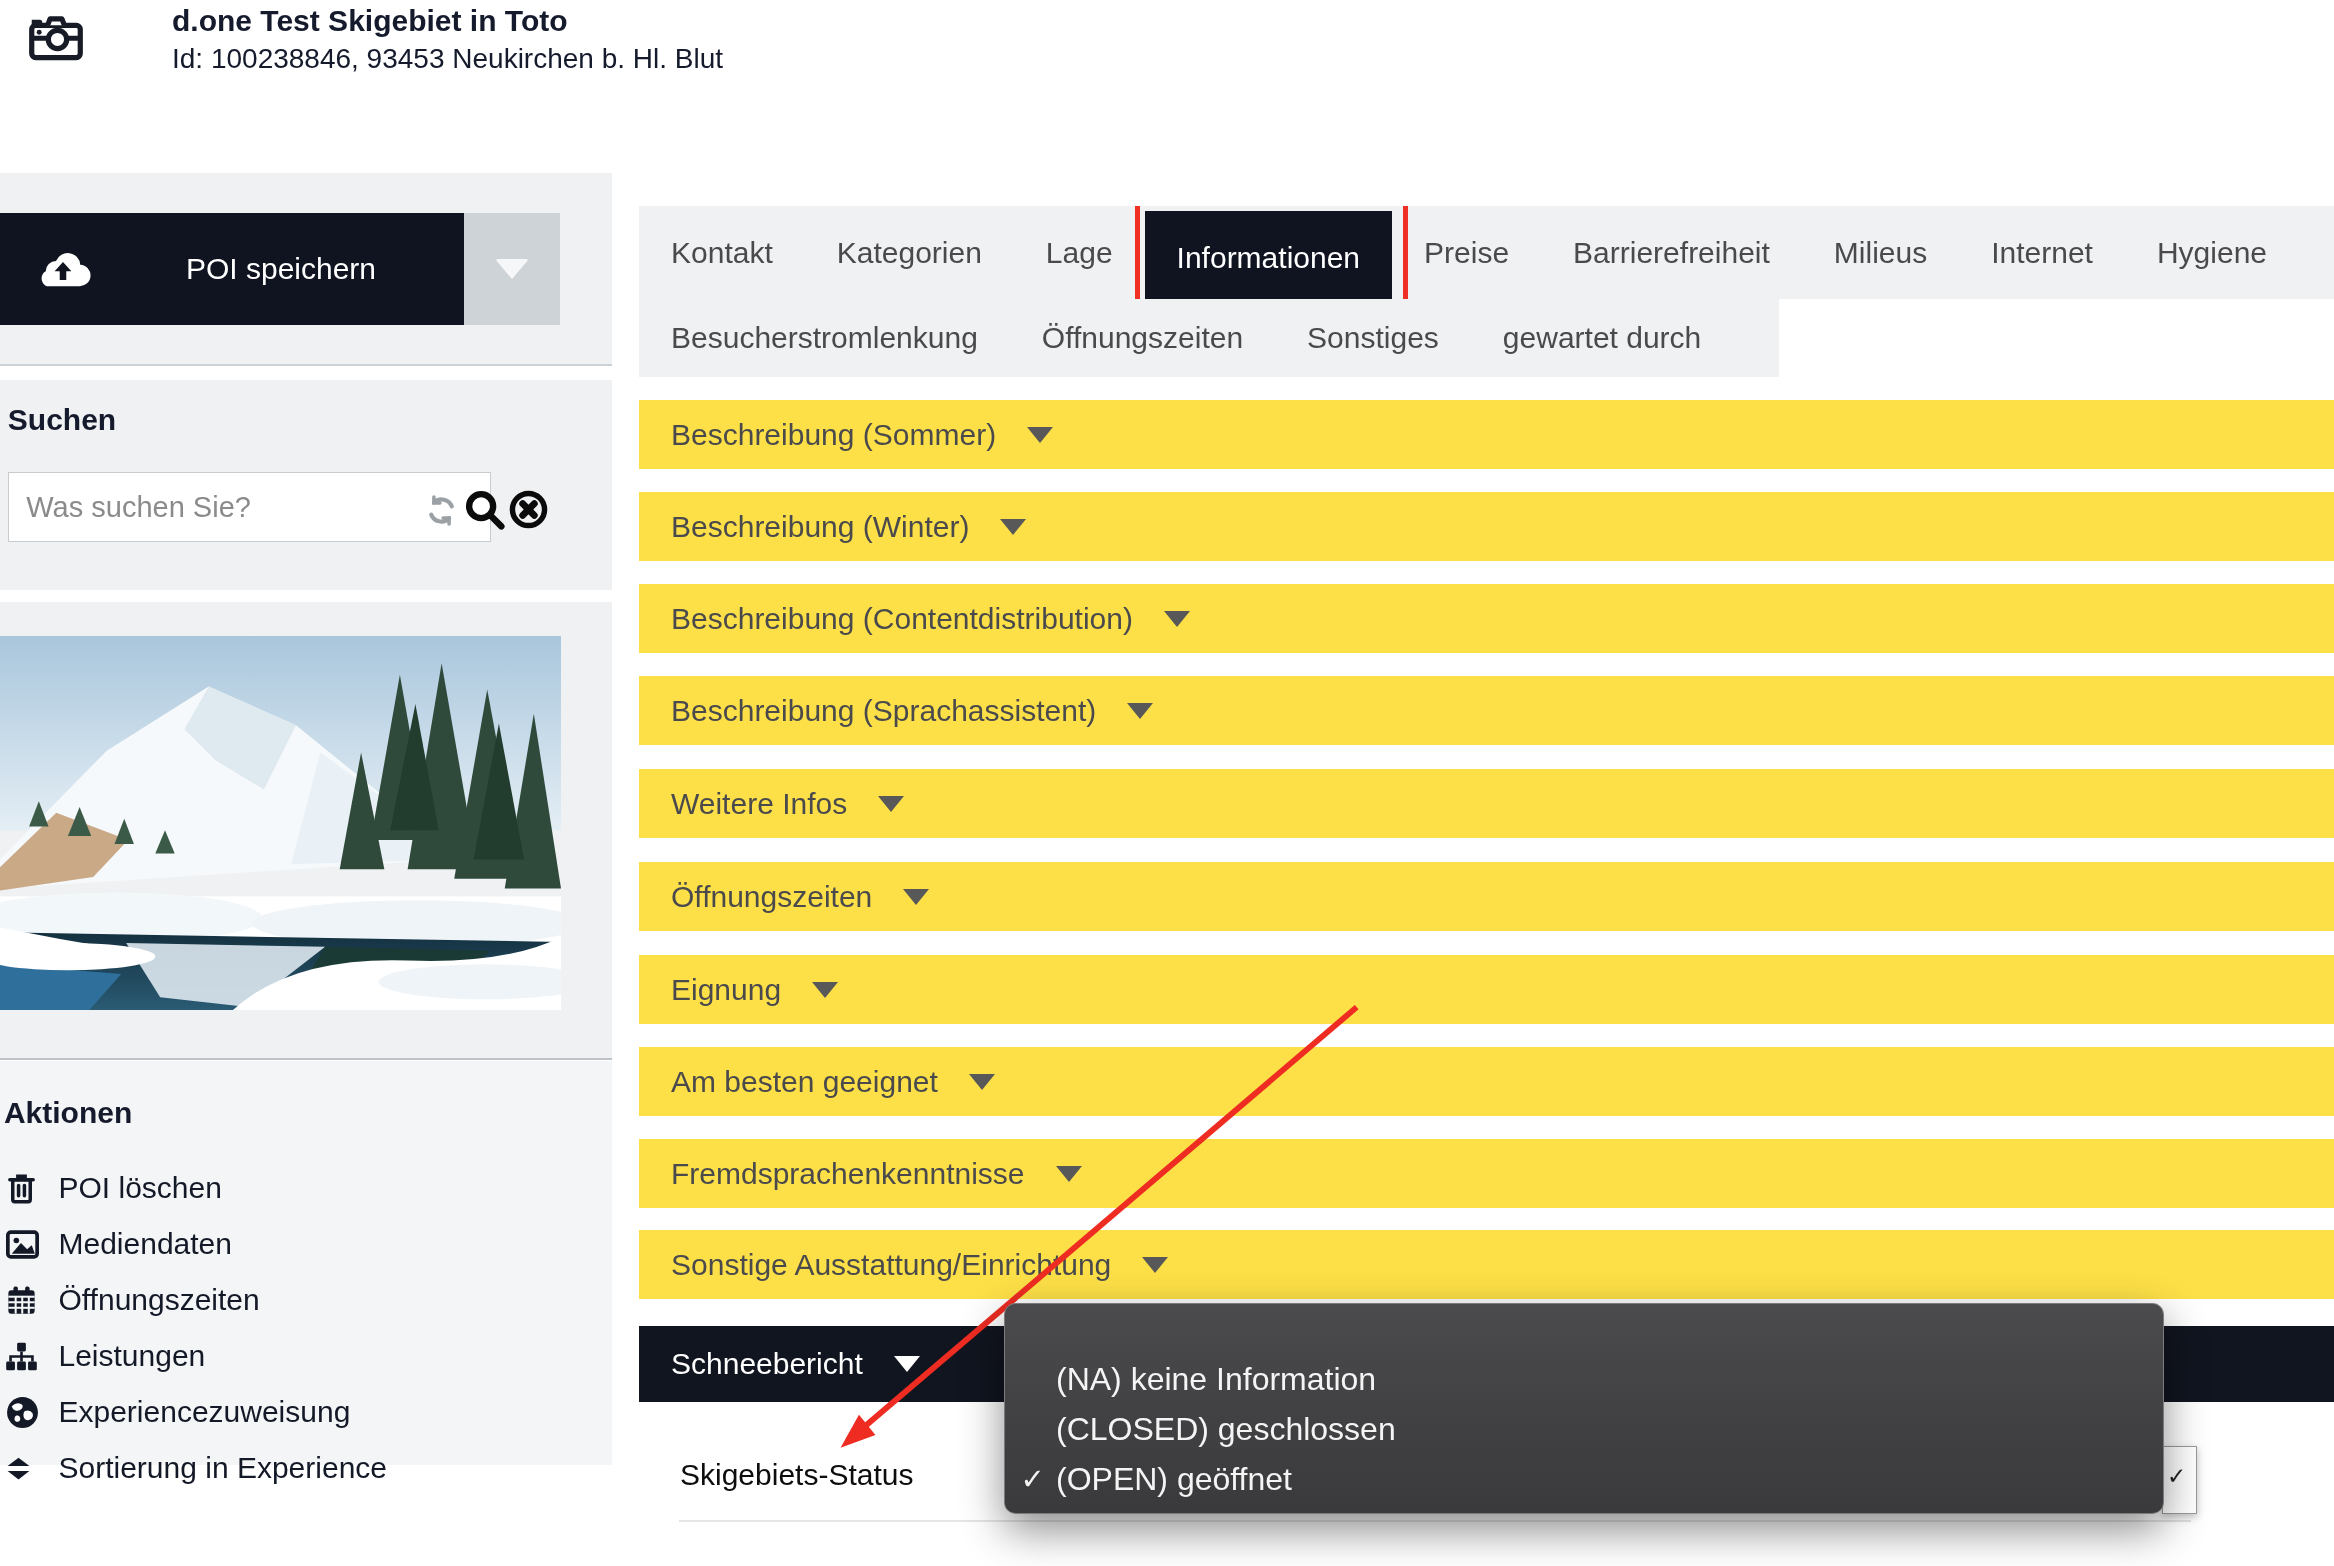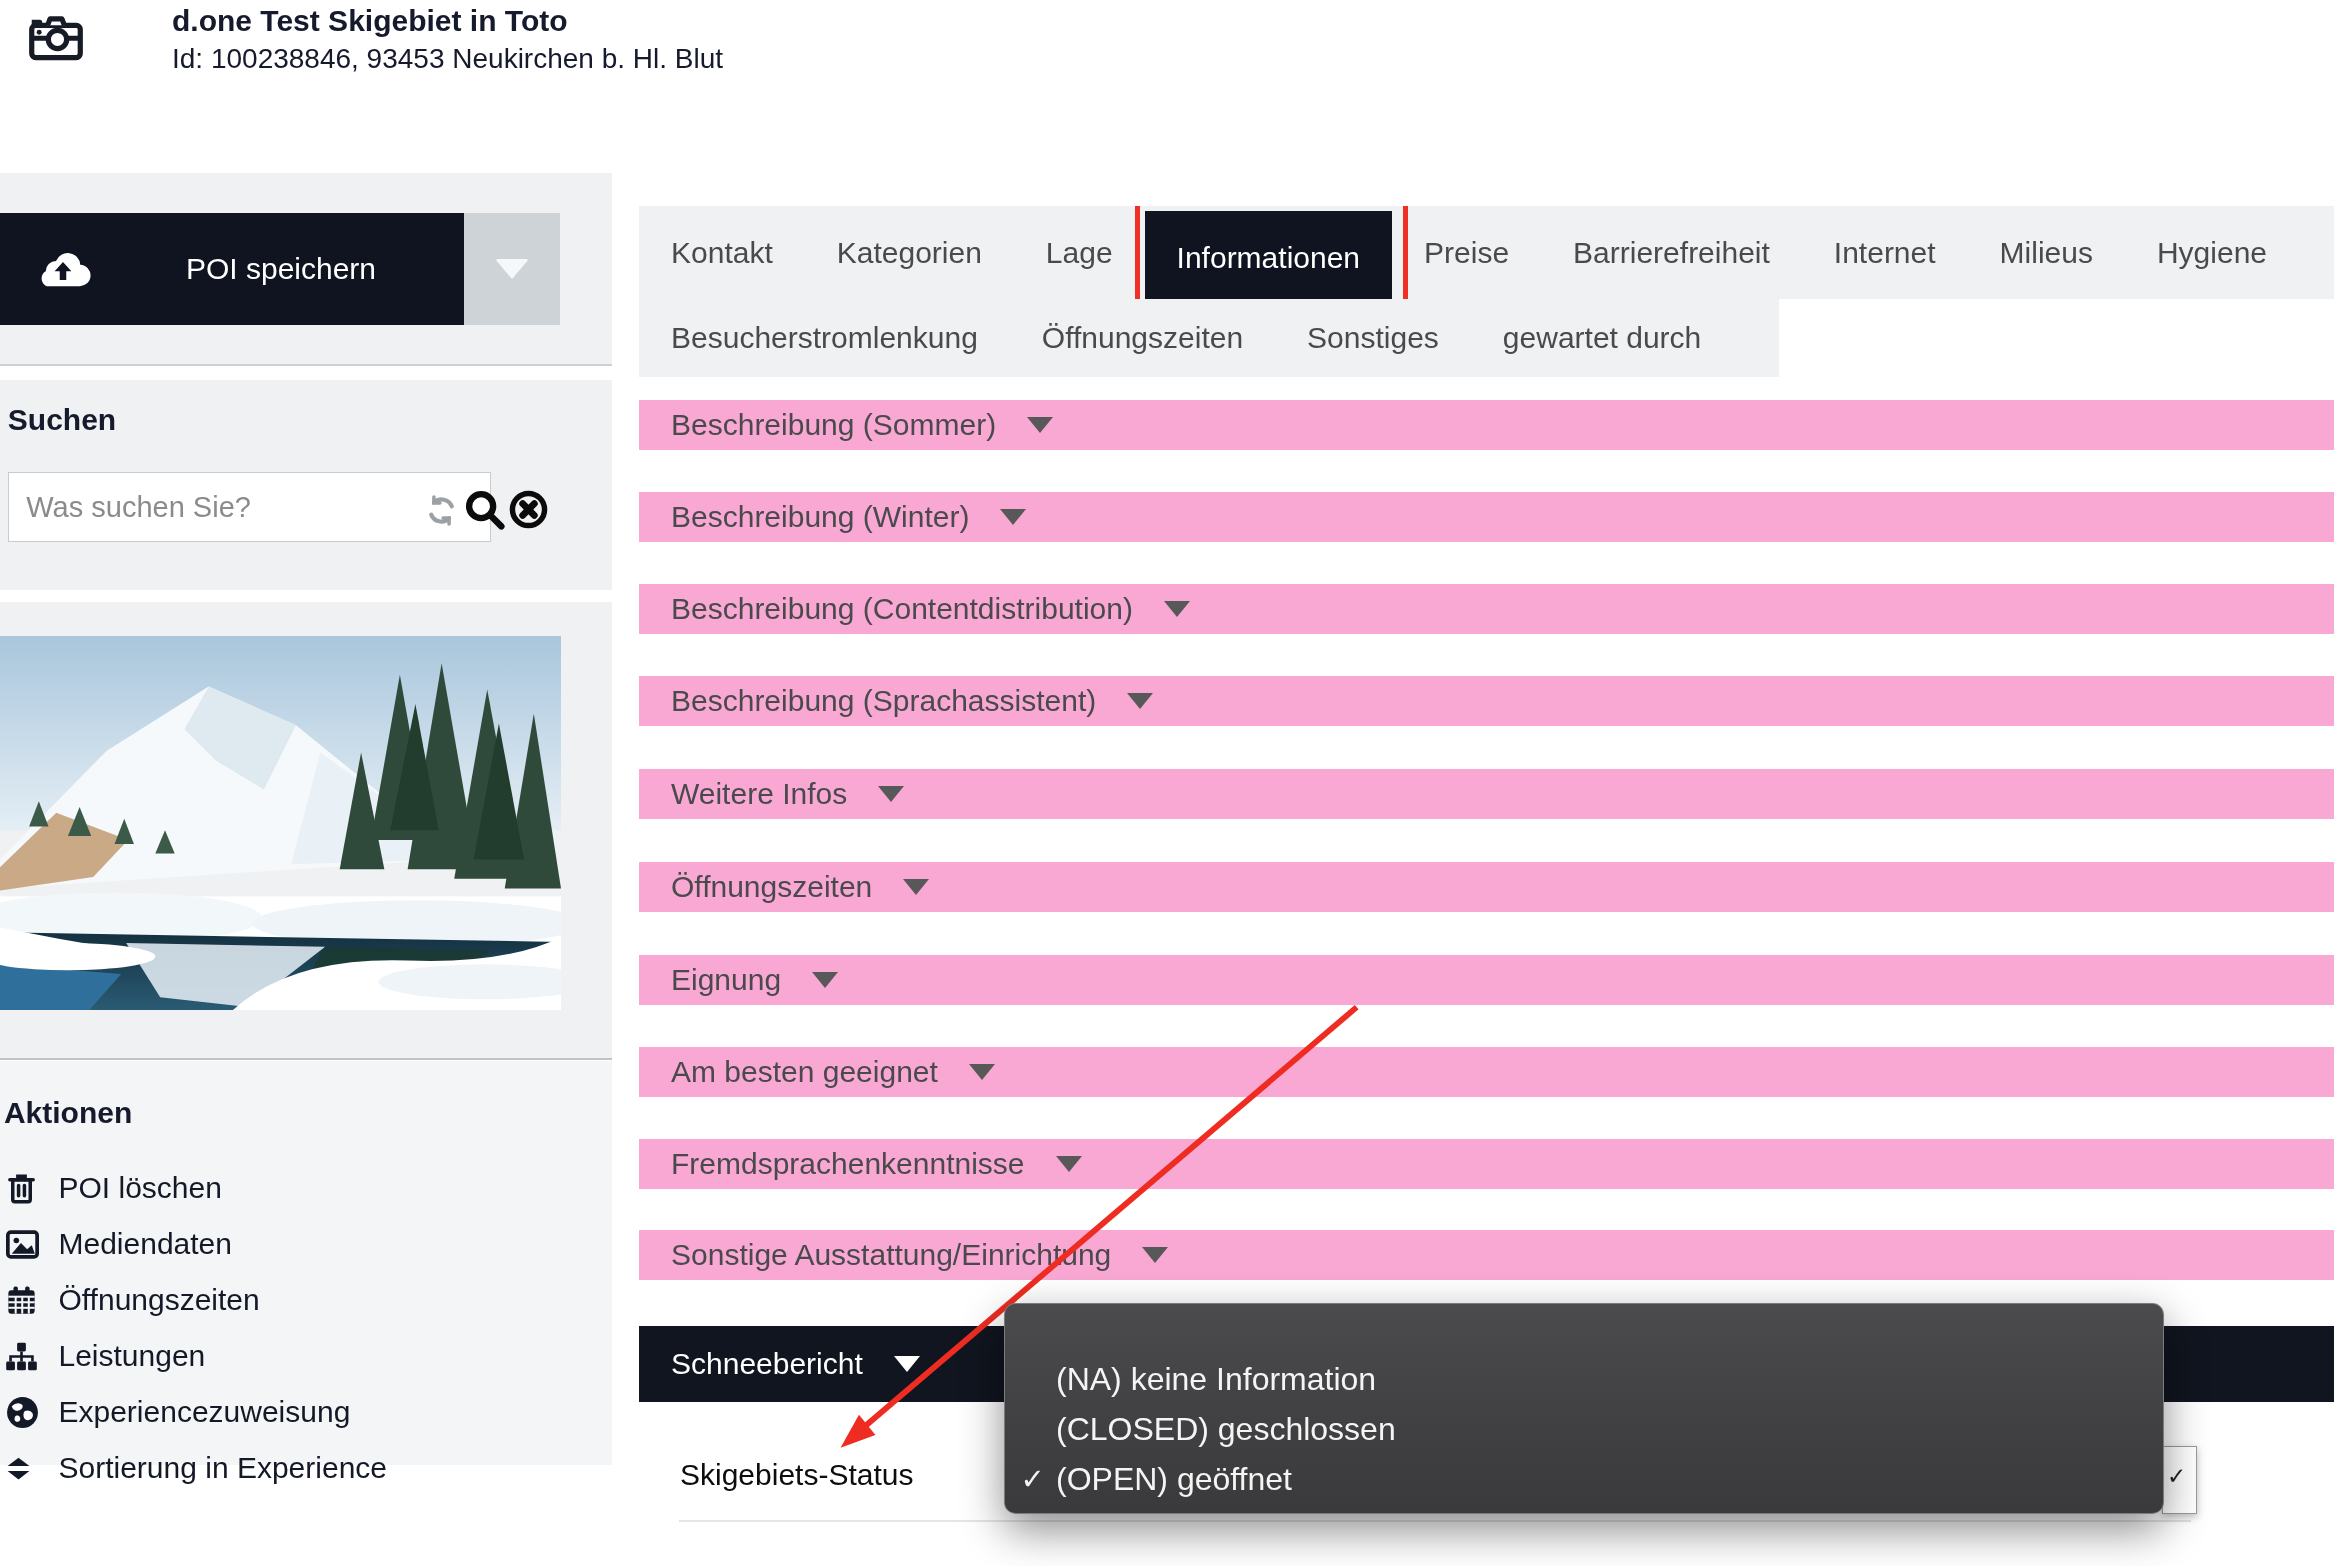--- a/index.html
+++ b/index.html
@@ -49,21 +49,21 @@
   .tabbar{position:absolute;display:flex;background:#f0f1f2;overflow:hidden;}
   #tabrow1{left:639px;top:206px;width:1696px;height:93px;}
   #tabrow2{left:639px;top:299px;width:1140px;height:78px;}
   .tab{padding:0 32px;display:flex;align-items:center;font-size:30px;color:#4a4a4d;
     white-space:nowrap;cursor:pointer;position:relative;}
   .tab.active{background:#0f1420;color:#ffffff;margin-top:5px;height:94px;}
   .red-outline{position:absolute;left:-9.7px;right:-15.5px;top:-17.5px;bottom:-6.8px;
     border:5.8px solid #ee3124;pointer-events:none;}
 
   
-  .acc{position:absolute;left:639px;width:1696px;height:50px;background:#f9a8d4;
+  .acc{position:absolute;left:639px;width:1696px;height:69px;background:#fde047;
     display:flex;align-items:center;font-size:30px;color:#4a4a4d;cursor:pointer;}
   .acc .acc-lbl{margin-left:32px;}
   .caret{display:inline-block;width:0;height:0;border-left:13.6px solid transparent;
     border-right:13.6px solid transparent;border-top:16.5px solid #585858;margin-left:31px;}
   .acc.dark{background:#11151f;color:#ffffff;height:76px;}
   .acc.dark .caret{border-top-color:#ffffff;}
 
   
   .field-label{position:absolute;left:680px;top:1458px;font-size:30px;color:#0d0d0d;}
   .field-divider{position:absolute;left:679px;top:1520px;width:1512px;height:1.9px;background:#e3e5e7;}
@@ -275,22 +275,22 @@
 <div class="tabbar" id="tabrow1">
   <div class="tab">Kontakt</div>
   <div class="tab">Kategorien</div>
   <div class="tab">Lage</div>
   <div class="tab active">
     <span>Informationen</span>
     <span class="red-outline"></span>
   </div>
   <div class="tab">Preise</div>
   <div class="tab">Barrierefreiheit</div>
+  <div class="tab">Milieus</div>
   <div class="tab">Internet</div>
-  <div class="tab">Milieus</div>
   <div class="tab">Hygiene</div>
 </div>
 <div class="tabbar" id="tabrow2">
   <div class="tab">Besucherstromlenkung</div>
   <div class="tab">Öffnungszeiten</div>
   <div class="tab">Sonstiges</div>
   <div class="tab">gewartet durch</div>
 </div>
 
 <div class="acc" style="top:400px">

